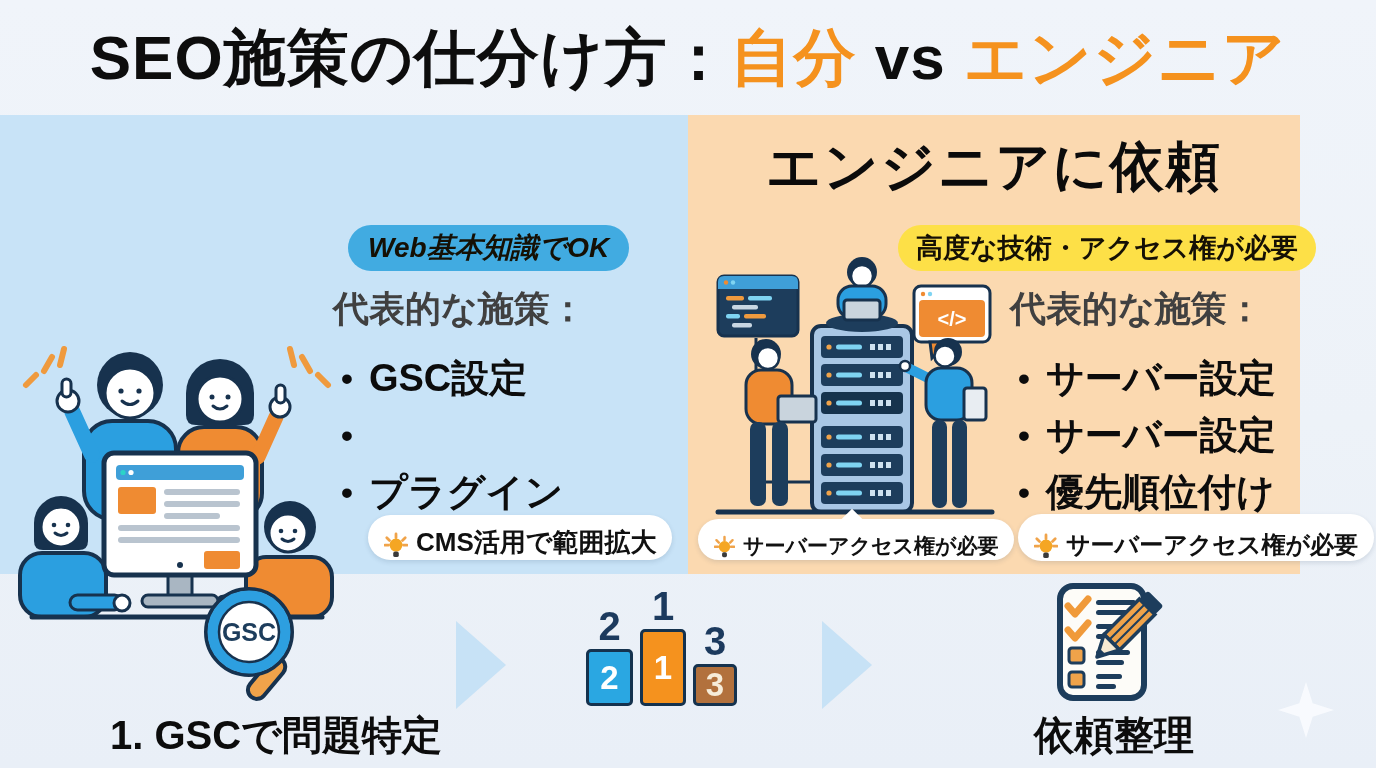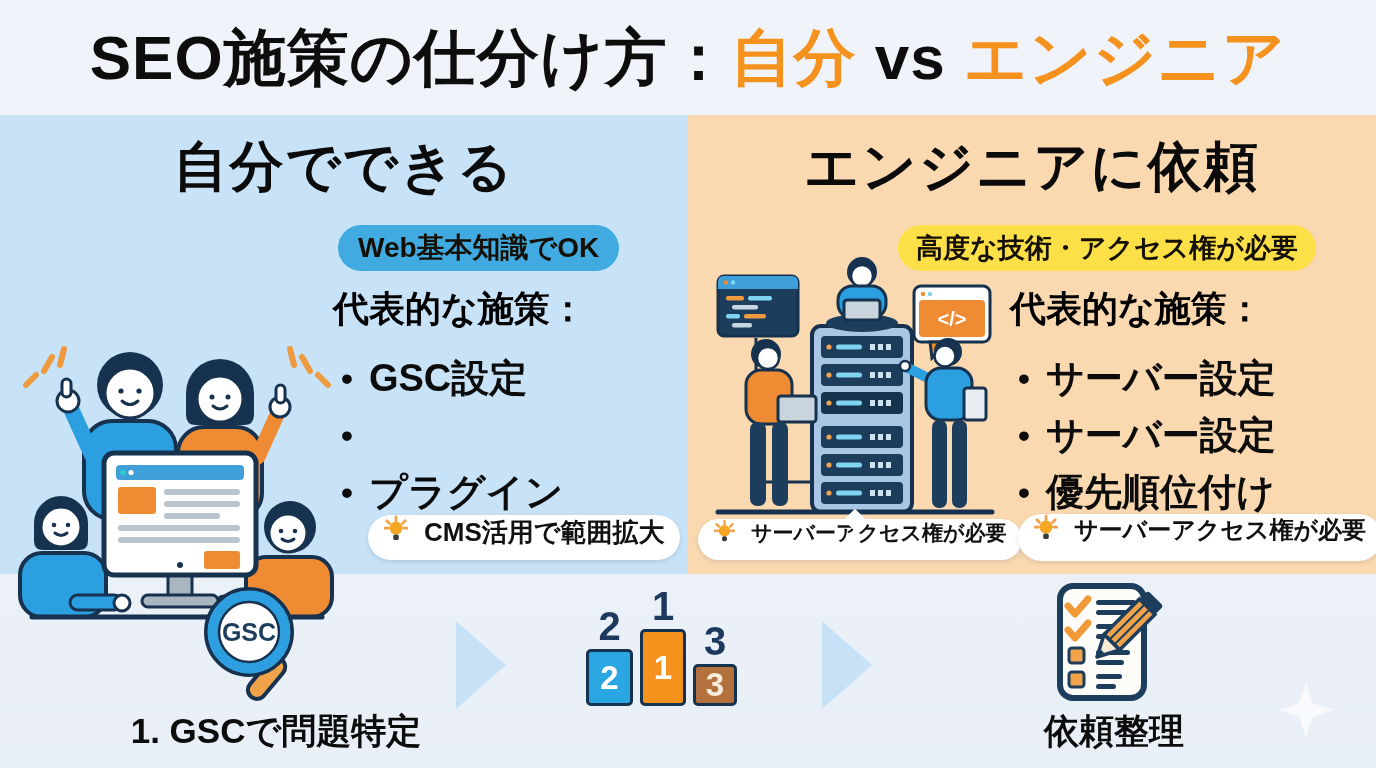--- a/index.html
+++ b/index.html
@@ -12,42 +12,42 @@
 
   
   .header { position:absolute; top:0; left:0; width:1376px; height:115px;
             display:flex; align-items:center; justify-content:center; }
   .title { font-size:62px; font-weight:900; color:#0d0d0d; letter-spacing:1px; white-space:nowrap; }
   .title .orange { color:#f5921e; }
 
   
   .panel { position:absolute; top:115px; height:459px; }
   .panel-left  { left:0;    width:688px; background:#c8e3f7; }
-  .panel-right { left:688px; width:688px; background:#fbd9b0; }
+  .panel-right { left:688px; width:612px; background:#fbd9b0; }
   .panel h2 { margin:0; padding-top:16px; text-align:center;
               font-size:54px; font-weight:900; color:#0b0b0b; letter-spacing:2px; }
 
   .badge { position:absolute; border-radius:26px; font-weight:800; color:#151005;
            display:inline-flex; align-items:center; white-space:nowrap; }
-  .badge-blue   { left:338px; top:110px; height:46px; padding:0 20px;
-                  background:#41abe1; font-size:28px; }
+  .badge-blue   { left:348px; top:110px; height:46px; padding:0 20px;
+                  background:#41abe1; font-size:28px;font-style:italic; }
   .badge-orange { left:210px; top:110px; height:46px; padding:0 18px;
                   background:#fde047; font-size:27px; }
 
   .list { position:absolute; top:170px; width:350px; }
   .panel-left  .list { left:333px; }
   .panel-right .list { left:322px; }
-  .list-title { font-size:36px; font-weight:800; color:#000000; white-space:nowrap; }
+  .list-title { font-size:36px; font-weight:800; color:#404040; white-space:nowrap; }
   .list ul { list-style:none; margin:16px 0 0 8px; padding:0; }
   .list li { font-size:38px; font-weight:800; color:#0c0c0c; height:57px;
              display:flex; align-items:center; white-space:nowrap; }
   .list li .bullet { font-size:34px; margin-right:16px; }
 
   .pill { position:absolute; background:#ffffff; border-radius:24px;
-          display:inline-flex; align-items:flex-start; gap:16px; white-space:nowrap;
+          display:inline-flex; align-items:flex-end; gap:8px; white-space:nowrap;
           font-weight:800; color:#111; box-shadow:0 2px 5px rgba(30,60,90,.14);
           padding:0 16px; }
   .pill .bulb { flex:0 0 auto; display:inline-flex; }
   .pill-cms    { left:368px; top:400px; height:45px; font-size:26px; }
   .pill-note-s { left:10px;  top:404px; height:41px; font-size:21px; }
   .pill-note-l { left:330px; top:399px; height:47px; font-size:24px; }
   .pill .tail { position:absolute; top:-7px; left:46%; width:16px; height:16px;
                 background:#ffffff; transform:rotate(45deg); }
 
   .illus-left  { position:absolute; left:18px;  top:212px; width:318px; height:300px; }
@@ -68,21 +68,21 @@
   .pblock-blue   { width:47px; height:57px; background:#2aa7e2; }
   .pblock-orange { width:46px; height:77px; background:#f5921e; }
   .pblock-brown  { width:44px; height:42px; background:#b2713d; color:#f6ecd9; }
 
   .arrow { position:absolute; width:0; height:0;
            border-top:44px solid transparent; border-bottom:44px solid transparent;
            border-left:50px solid #c7e2f6; top:621px; }
   .arrow-1 { left:456px; }
   .arrow-2 { left:822px; }
 
-  .step-label { position:absolute; top:708px; font-size:35px; font-weight:900;
+  .step-label { position:absolute; top:708px; font-size:40px; font-weight:900;
                 color:#0c0c0c; text-align:center; white-space:nowrap; }
   .label-1 { left:106px; width:340px; }
   .label-2 { left:550px; width:340px; }
   .label-3 { left:954px; width:320px; }
 
   .sparkle { position:absolute; left:1278px; top:682px; width:56px; height:56px;
              background:#fbfdff; opacity:.8;
              clip-path:polygon(50% 0,62% 38%,100% 50%,62% 62%,50% 100%,38% 62%,0 50%,38% 38%); }
 </style>
 </head>
@@ -90,21 +90,20 @@
 
 <div class="stage">
 
   <div class="header">
     <div class="title">
       <span>SEO施策の仕分け方：</span><span class="orange">自分</span><span> vs </span><span class="orange">エンジニア</span>
     </div>
   </div>
 
   <div class="panel panel-left">
-    <h2>自分でできる</h2>
 
     <span class="badge badge-blue">Web基本知識でOK</span>
 
     <svg class="illus-left" viewBox="0 0 318 300">
       <g stroke="#ef9a3e" stroke-width="6" stroke-linecap="round">
         <line x1="34" y1="30" x2="26" y2="44"></line>
           <line x1="18" y1="48" x2="8" y2="58"></line>
           <line x1="46" y1="22" x2="42" y2="38"></line>
       </g>
       <g stroke="#ef9a3e" stroke-width="6" stroke-linecap="round">

